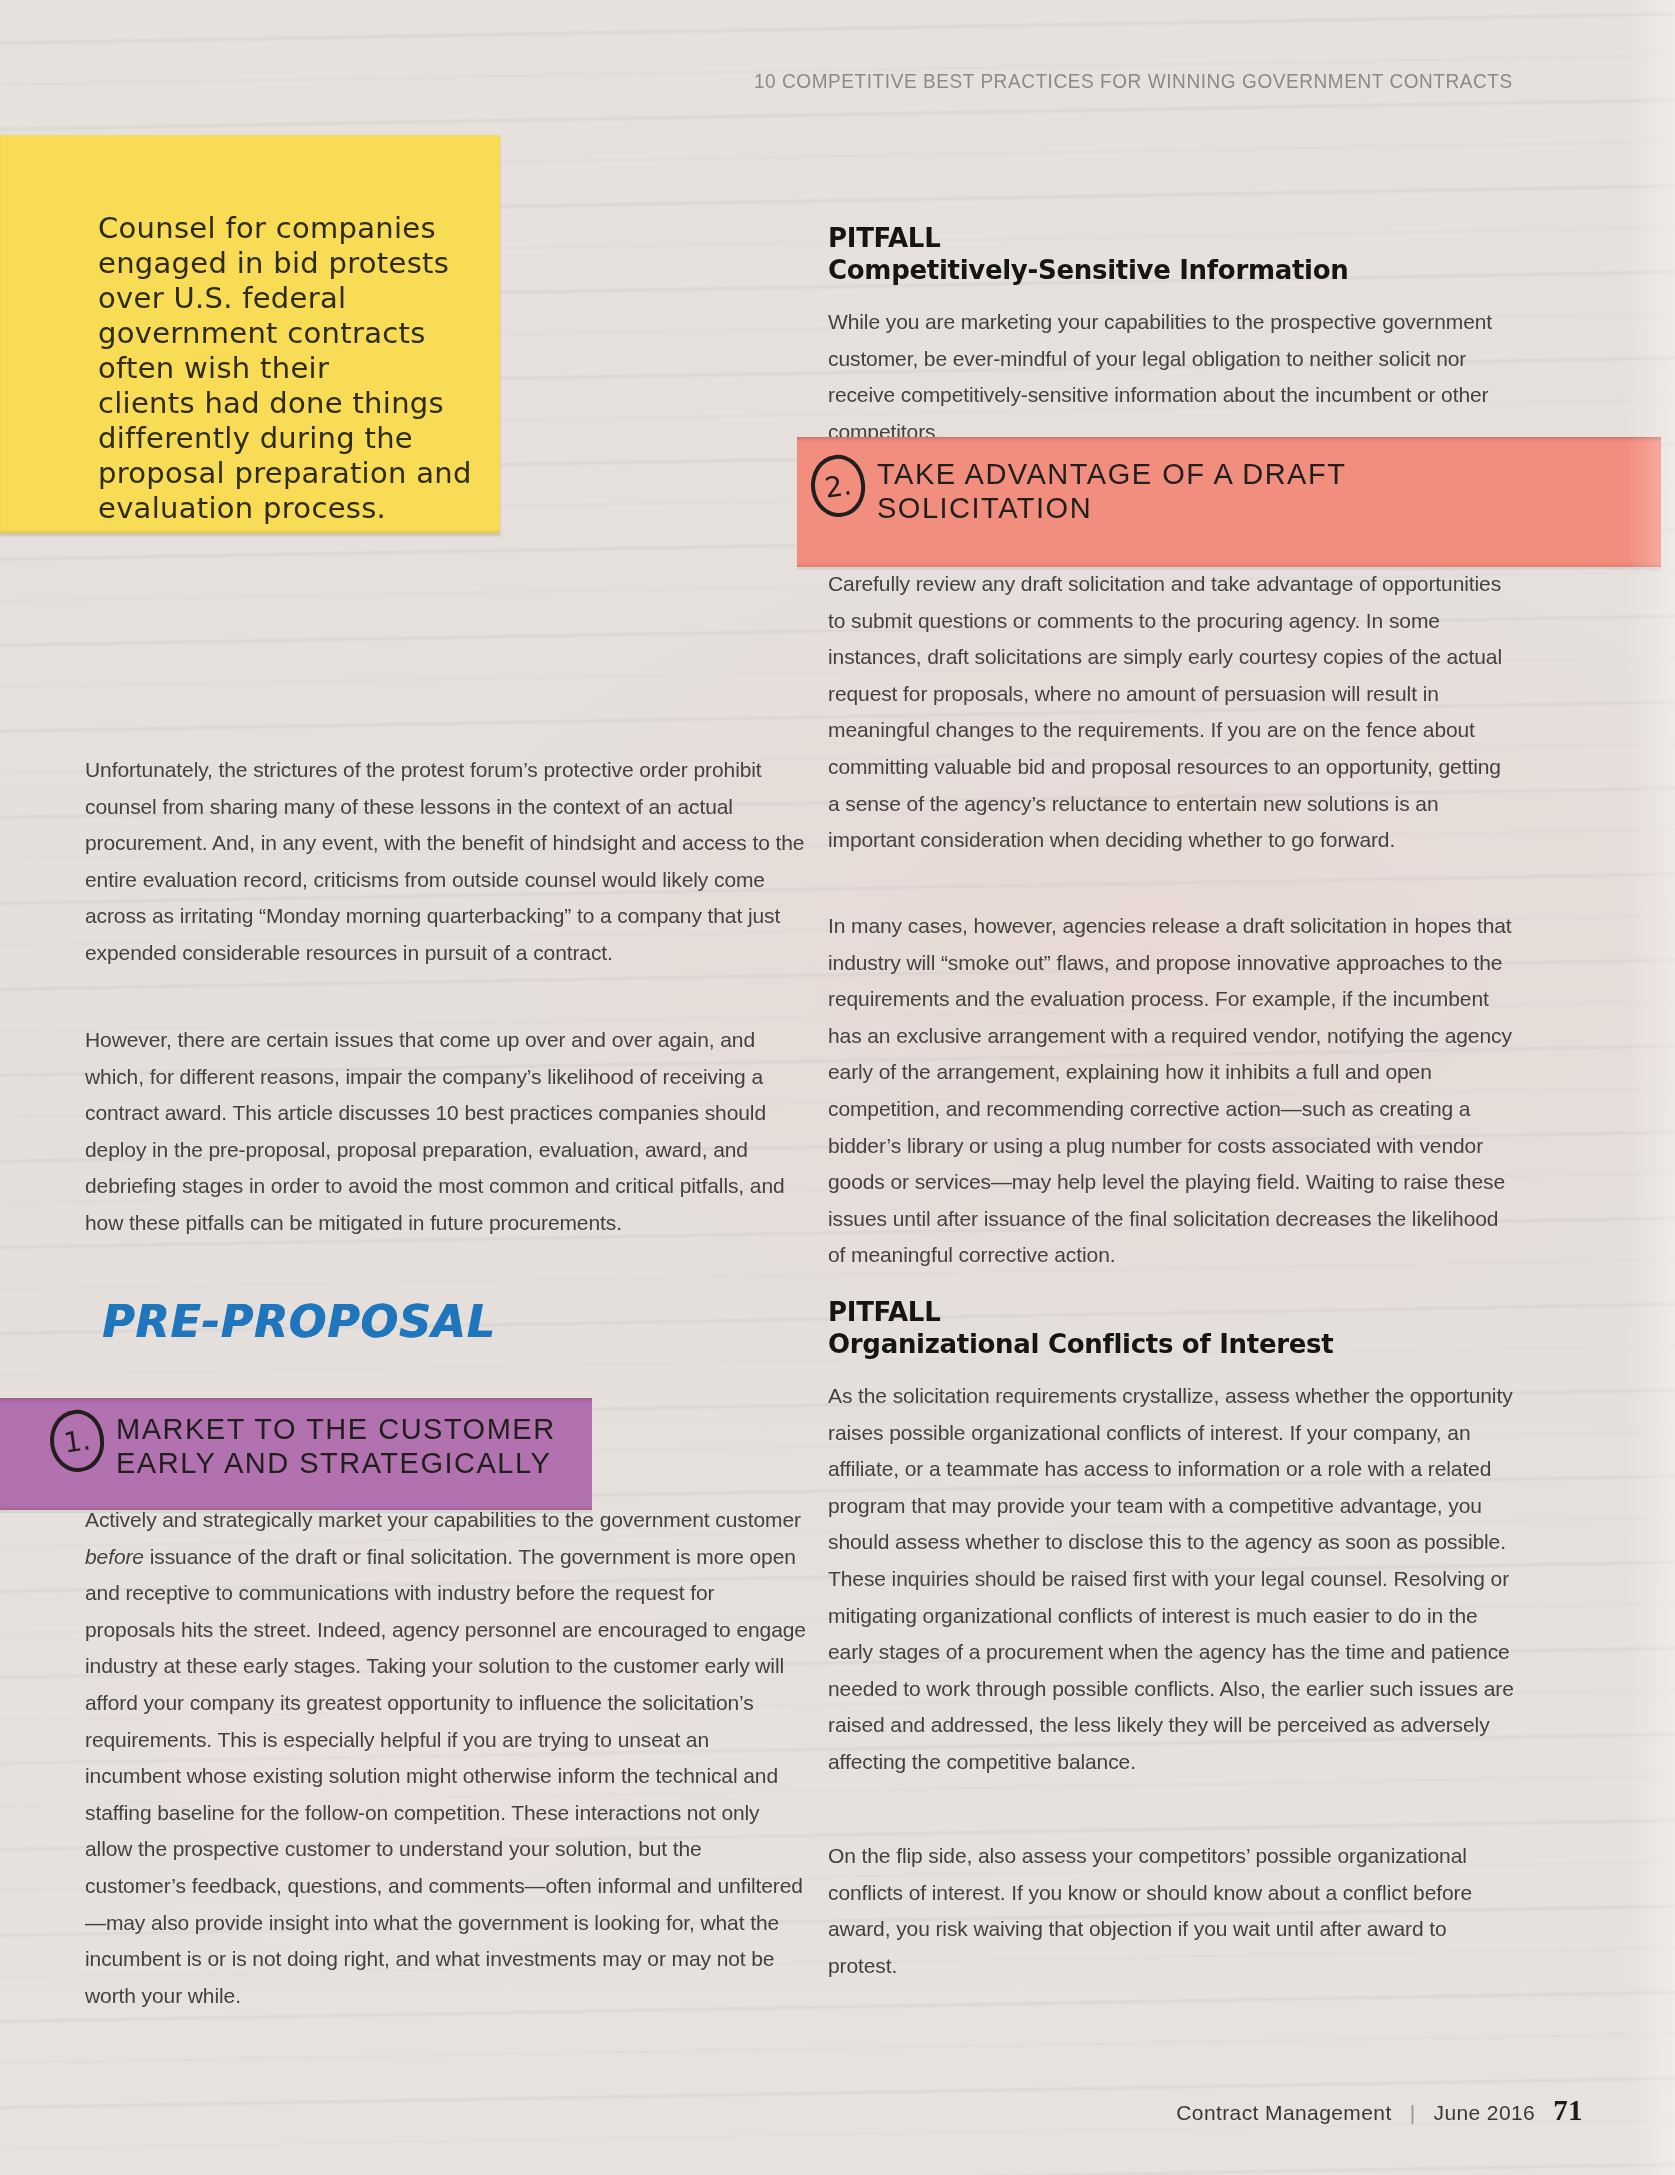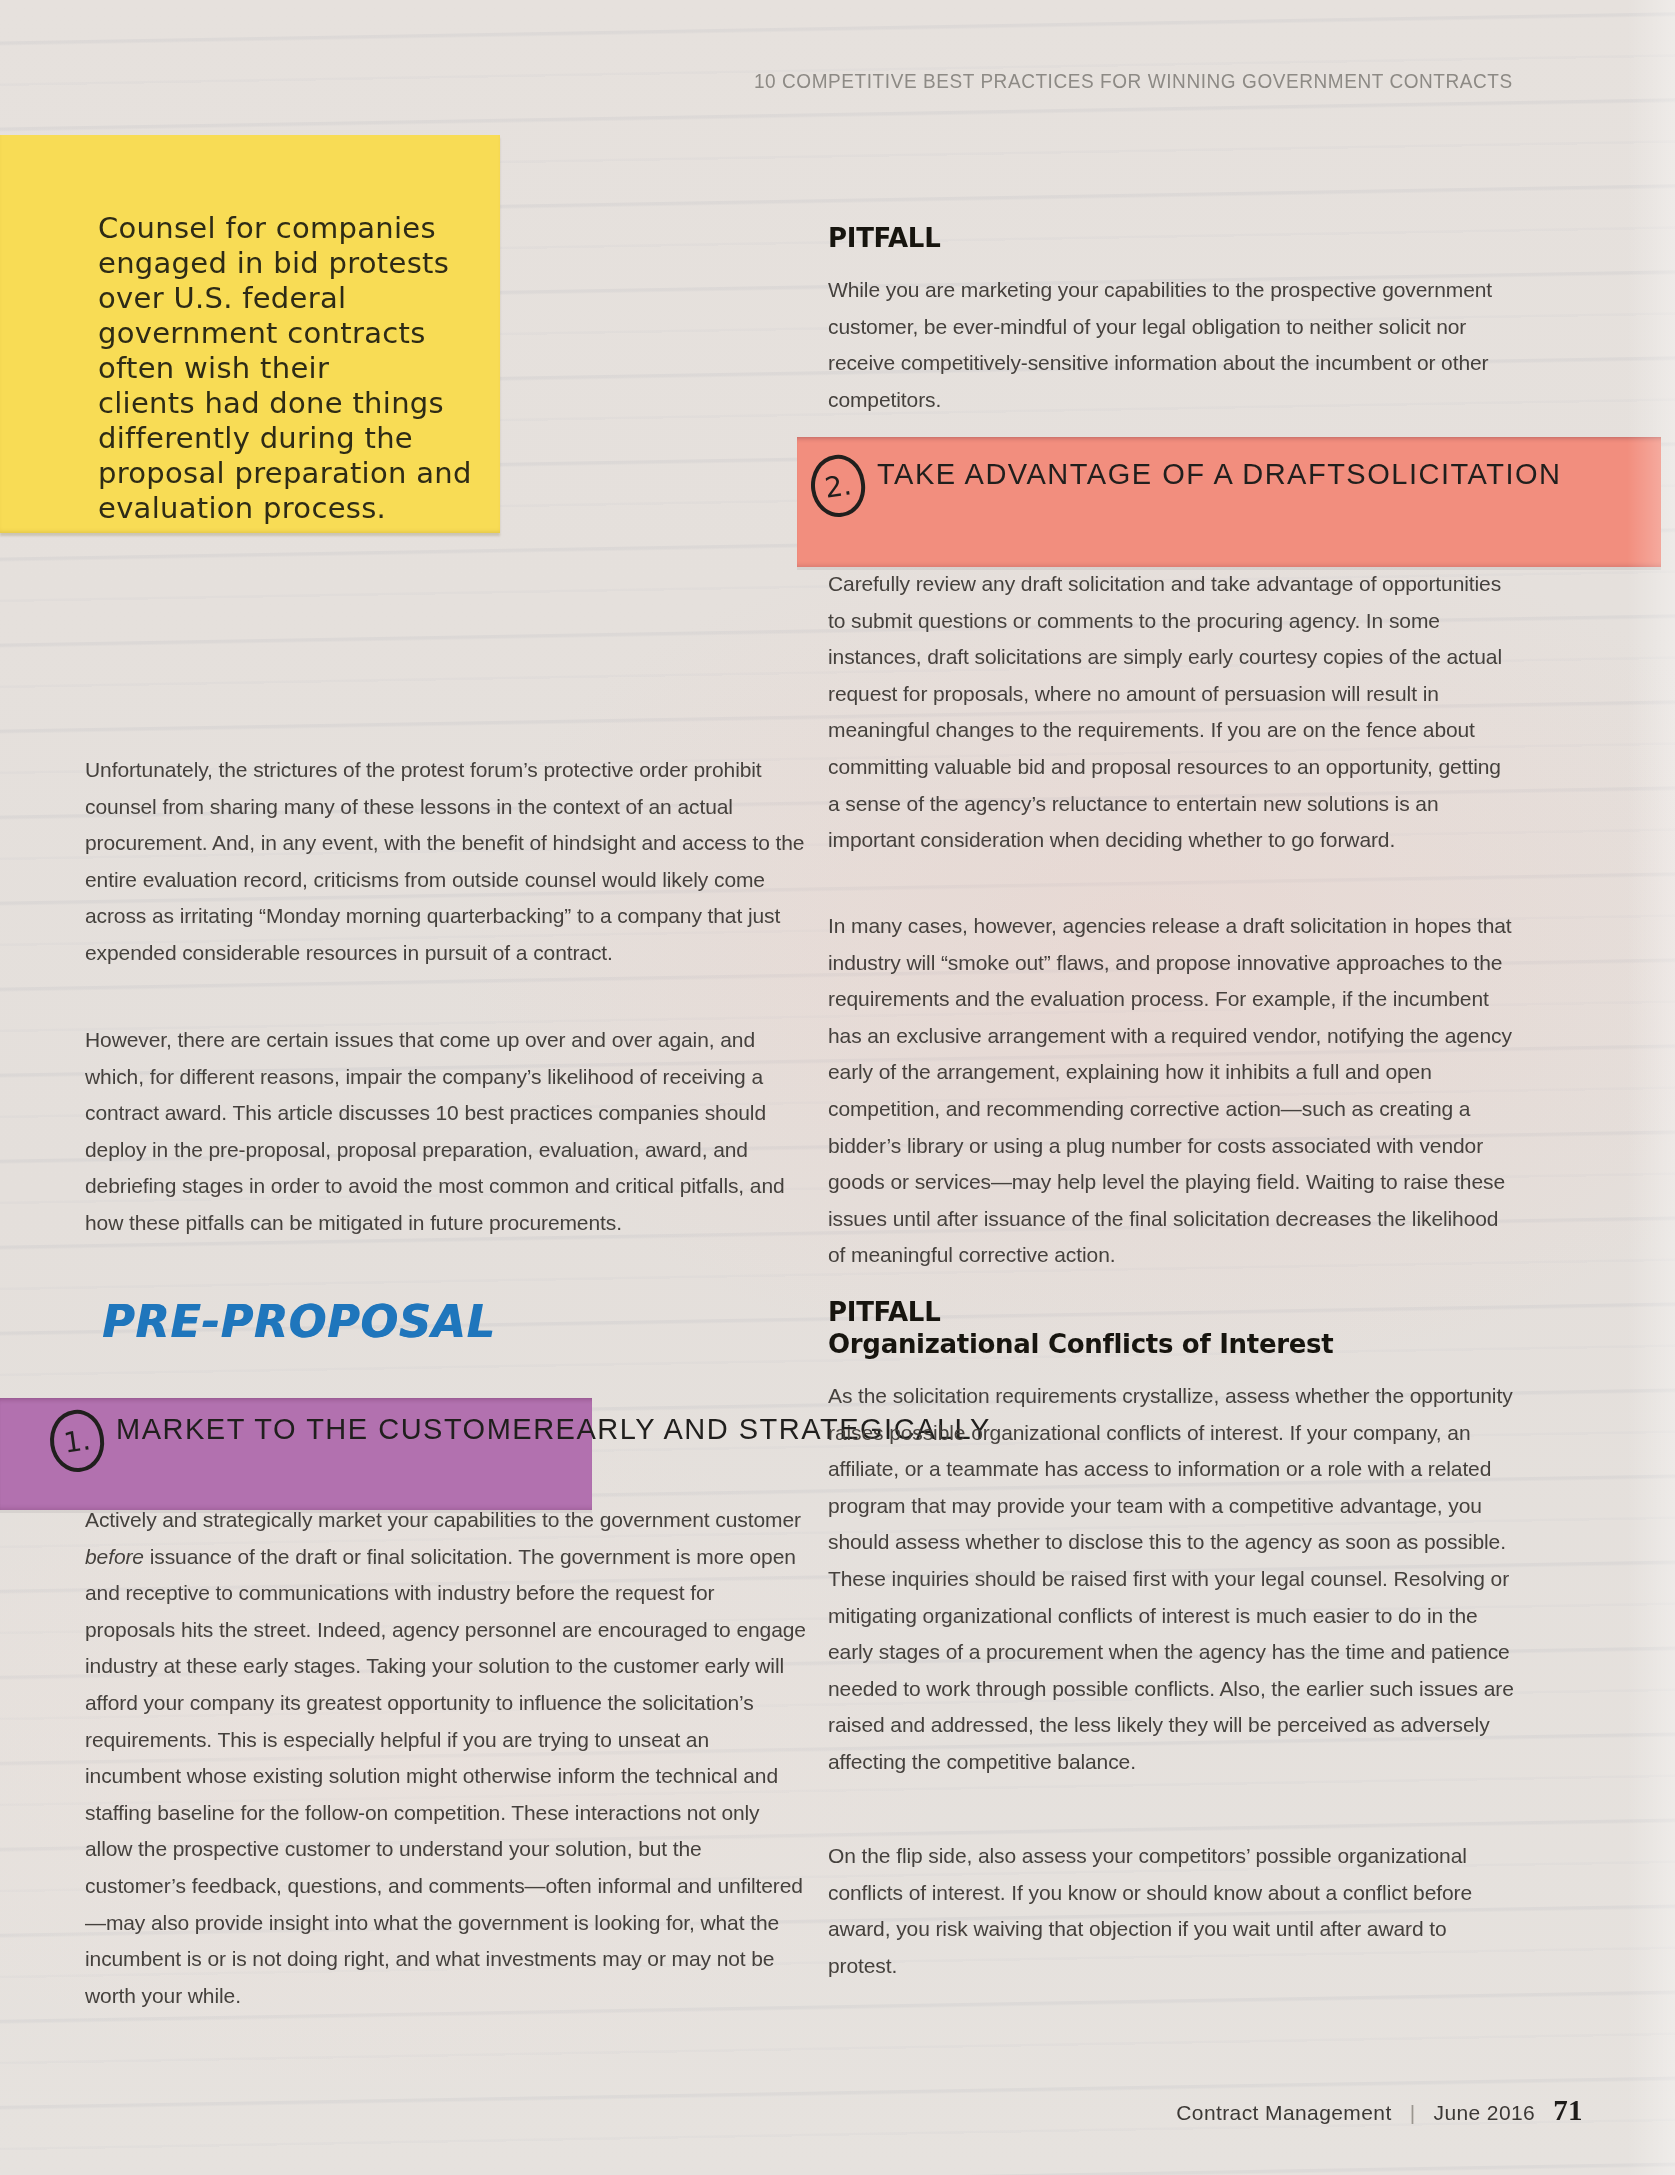--- a/index.html
+++ b/index.html
@@ -89,21 +89,21 @@
   .circle-number {
     flex:0 0 auto;
     width:46px; height:54px; margin-left:50px; margin-right:12px;
     border:4px solid #201F1D; border-radius:52% 48% 50% 50%;
     transform:rotate(-8deg);
     display:flex; align-items:center; justify-content:center;
     font-family:"DejaVu Sans", sans-serif;
     font-size:28px; color:#201F1D;
   }
   .banner-red .circle-number { margin-left:14px; }
-  .banner-text { display:flex; padding-top:2px; }
+  .banner-text { display:flex; flex-direction:column; padding-top:2px; }
   .banner-line {
     font-family:"Liberation Sans", sans-serif;
     font-size:29px; line-height:34px; letter-spacing:1.5px;
     color:#201F1D; white-space:nowrap;
   }
 
   
   .footer {
     position:absolute; top:2094px; right:92px;
     display:flex; align-items:baseline; gap:18px;
@@ -144,20 +144,21 @@
     <span class="banner-text">
       <span class="banner-line">MARKET TO THE CUSTOMER</span>
       <span class="banner-line">EARLY AND STRATEGICALLY</span>
     </span>
   </div>
 
   <div class="p lc" style="top:1502px;"><span>Actively and strategically market your capabilities to the government customer </span><em>before</em><span> issuance of the draft or final solicitation. The government is more open and receptive to communications with industry before the request for proposals hits the street. Indeed, agency personnel are encouraged to engage industry at these early stages. Taking your solution to the customer early will afford your company its greatest opportunity to influence the solicitation’s requirements. This is especially helpful if you are trying to unseat an incumbent whose existing solution might otherwise inform the technical and staffing baseline for the follow-on competition. These interactions not only allow the prospective customer to understand your solution, but the customer’s feedback, questions, and comments—often informal and unfiltered—may also provide insight into what the government is looking for, what the incumbent is or is not doing right, and what investments may or may not be worth your while.</span></div>
 
   <div class="pitfall" style="top:222px;">
     <p class="pitfall-label">PITFALL</p>
+    <p class="pitfall-title">Competitively-Sensitive Information</p>
     <div class="pitfall-body">While you are marketing your capabilities to the prospective government customer, be ever-mindful of your legal obligation to neither solicit nor receive competitively-sensitive information about the incumbent or other competitors.</div>
   </div>
 
   <div class="banner banner-red">
     <span class="circle-number">2.</span>
     <span class="banner-text">
       <span class="banner-line">TAKE ADVANTAGE OF A DRAFT</span>
       <span class="banner-line">SOLICITATION</span>
     </span>
   </div>

